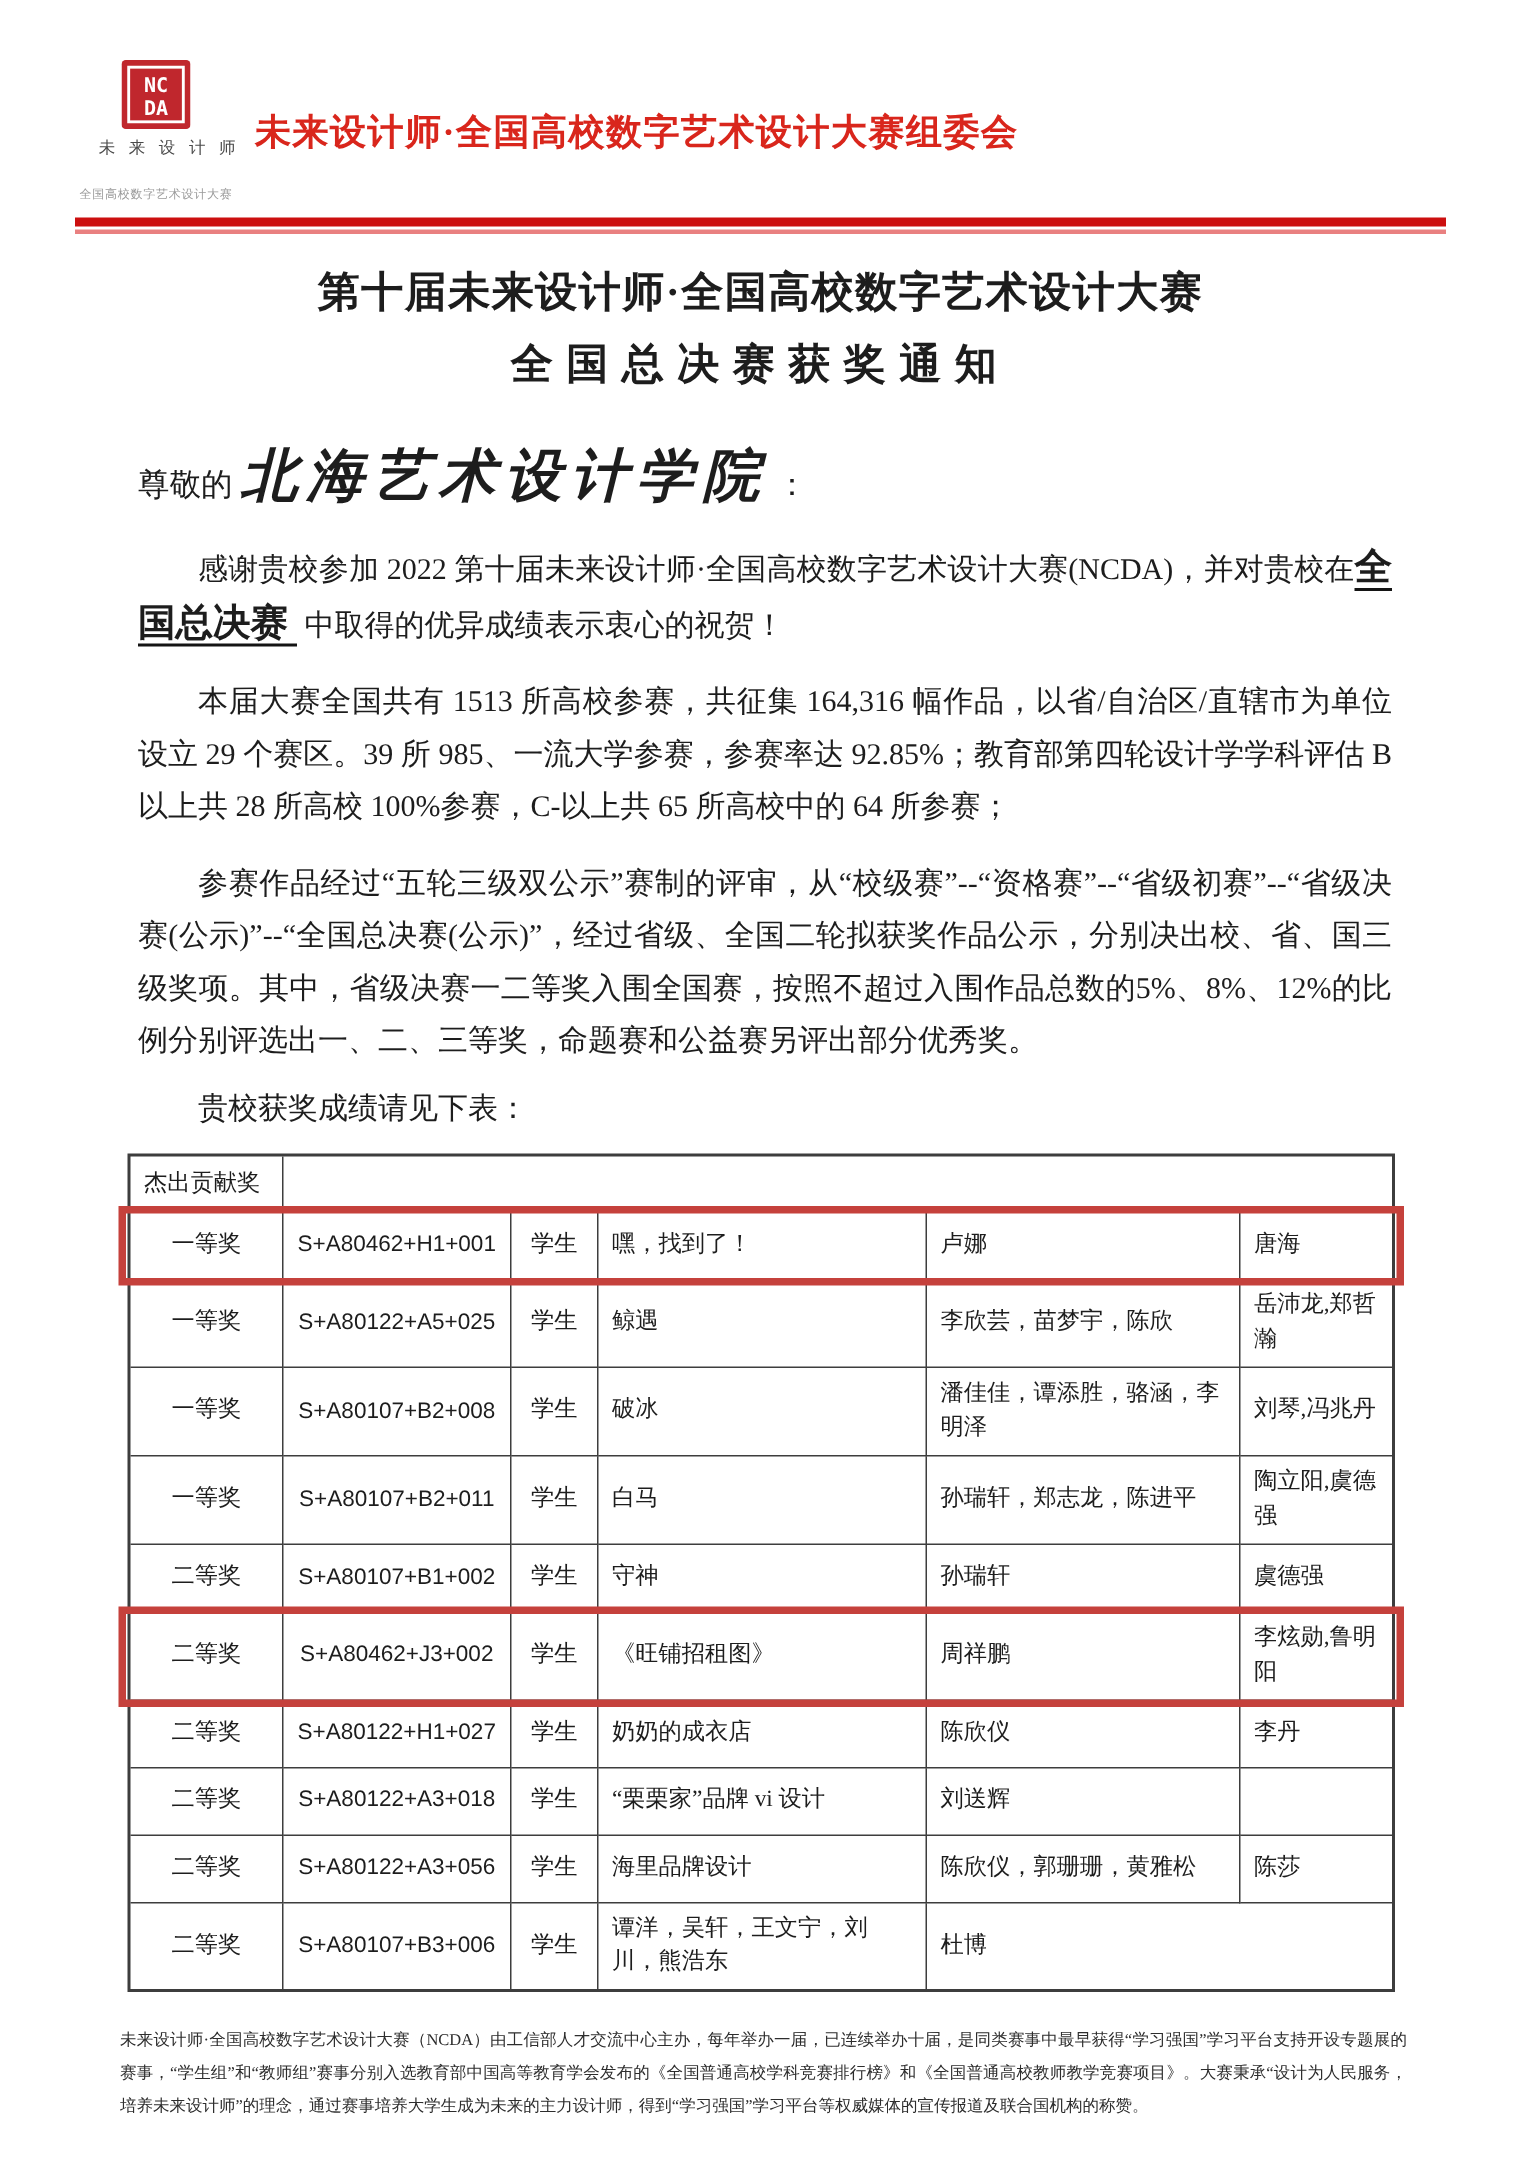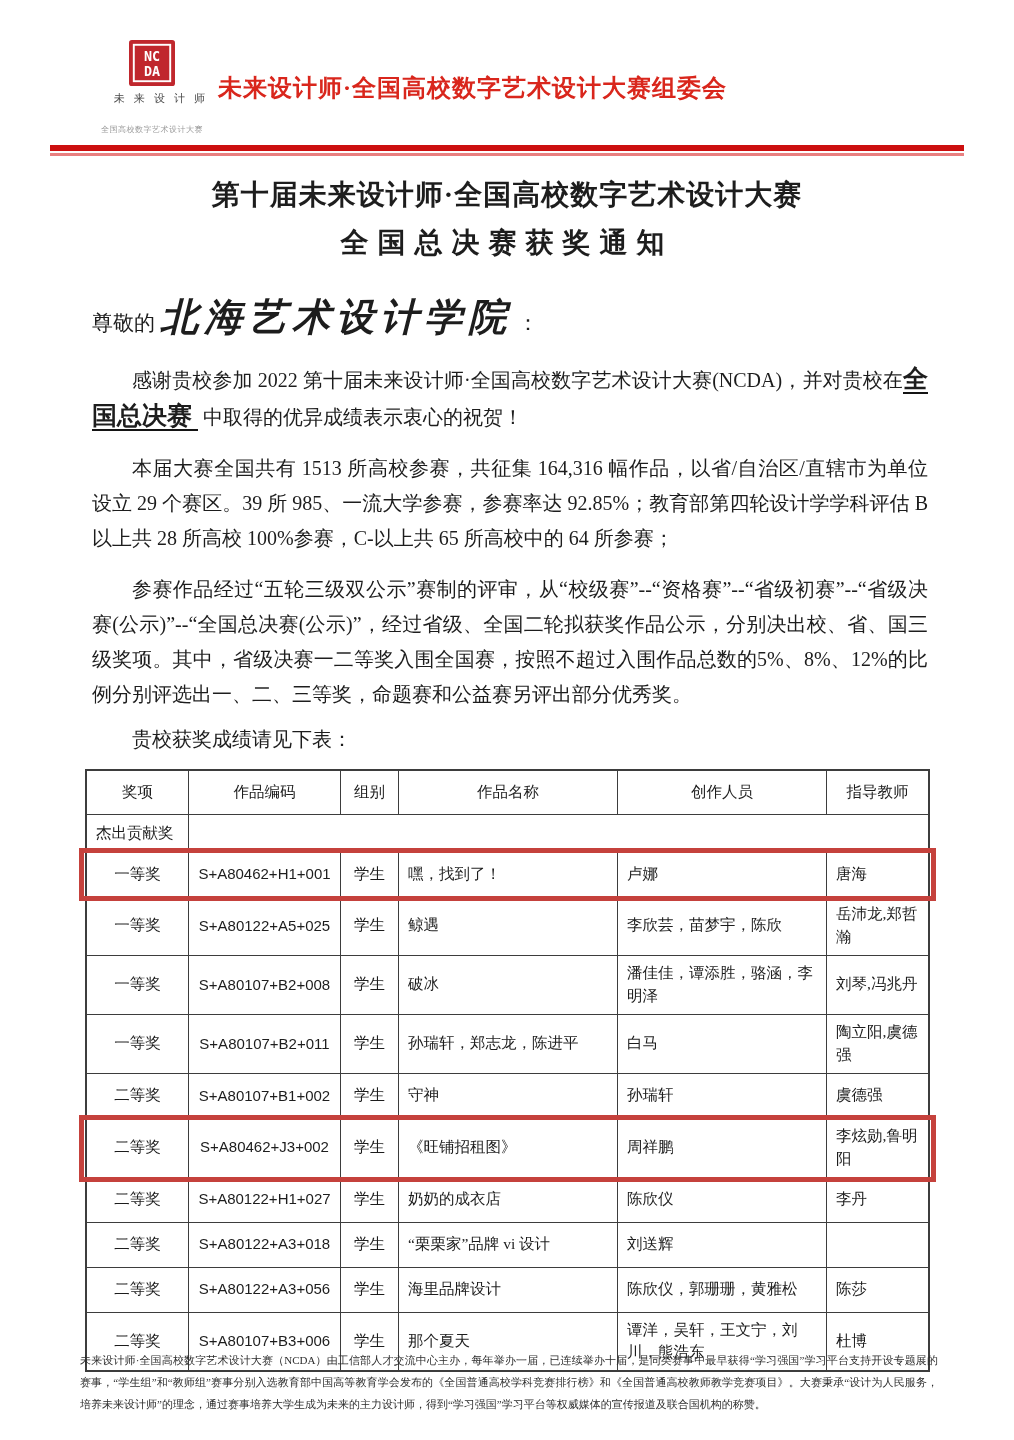--- a/index.html
+++ b/index.html
@@ -2,21 +2,21 @@
 <html><head>
 <meta charset="utf-8">
 <style>
   html,body { margin:0; padding:0; background:#9a9a9a; }
   .page {
     width:1014px; height:1440px; margin:0 auto; background:#ffffff;
     position:relative; overflow:hidden;
     font-family:"Liberation Serif","DejaVu Serif",serif; color:#1d1d1d;
   }
   
-  .header { display:flex; align-items:center; padding:40px 48px 0 96px; }
+  .header { display:flex; align-items:center; padding:40px 48px 0 48px; }
   .logo { width:112px; flex-shrink:0; text-align:center; }
   .seal { width:46px; height:46px; display:block; margin:0 auto 5px auto; }
   .logo-name {
     font-family:"Liberation Sans","DejaVu Sans",sans-serif;
     font-size:11px; color:#4a4a4a; letter-spacing:3px; white-space:nowrap;text-align:right;
   }
   .logo-sub {
     font-family:"Liberation Sans","DejaVu Sans",sans-serif;
     font-size:8px; color:#9a9a9a; letter-spacing:0.5px; white-space:nowrap; margin-top:18px;
   }
@@ -114,28 +114,20 @@
 
   <p class="body-p p1"><span>感谢贵校参加 2022 第十届未来设计师·全国高校数字艺术设计大赛(NCDA)，并对贵校在</span><span class="decider">全国总决赛</span><span> 中取得的优异成绩表示衷心的祝贺！</span></p>
 
   <p class="body-p">本届大赛全国共有 1513 所高校参赛，共征集 164,316 幅作品，以省/自治区/直辖市为单位设立 29 个赛区。39 所 985、一流大学参赛，参赛率达 92.85%；教育部第四轮设计学学科评估 B 以上共 28 所高校 100%参赛，C-以上共 65 所高校中的 64 所参赛；</p>
 
   <p class="body-p">参赛作品经过“五轮三级双公示”赛制的评审，从“校级赛”--“资格赛”--“省级初赛”--“省级决赛(公示)”--“全国总决赛(公示)”，经过省级、全国二轮拟获奖作品公示，分别决出校、省、国三级奖项。其中，省级决赛一二等奖入围全国赛，按照不超过入围作品总数的5%、8%、12%的比例分别评选出一、二、三等奖，命题赛和公益赛另评出部分优秀奖。</p>
 
   <p class="body-p intro">贵校获奖成绩请见下表：</p>
 
   <div class="ttable">
-    <div class="trow thead">
-      <div class="tcell">奖项</div>
-      <div class="tcell">作品编码</div>
-      <div class="tcell">组别</div>
-      <div class="tcell">作品名称</div>
-      <div class="tcell">创作人员</div>
-      <div class="tcell">指导教师</div>
-    </div>
     <div class="trow section">
       <div class="tcell c-left">杰出贡献奖</div>
       <div class="tcell merged"></div>
     </div>
     <div class="tbody">
         <div class="trow highlight">
           <div class="tcell c-center">一等奖</div>
           <div class="tcell c-center code">S+A80462+H1+001</div>
           <div class="tcell c-center">学生</div>
           <div class="tcell c-left">嘿，找到了！</div>
@@ -155,22 +147,22 @@
           <div class="tcell c-center code">S+A80107+B2+008</div>
           <div class="tcell c-center">学生</div>
           <div class="tcell c-left">破冰</div>
           <div class="tcell c-left">潘佳佳，谭添胜，骆涵，李明泽</div>
           <div class="tcell c-left">刘琴,冯兆丹</div>
         </div>
         <div class="trow">
           <div class="tcell c-center">一等奖</div>
           <div class="tcell c-center code">S+A80107+B2+011</div>
           <div class="tcell c-center">学生</div>
+          <div class="tcell c-left">白马</div>
           <div class="tcell c-left">孙瑞轩，郑志龙，陈进平</div>
-          <div class="tcell c-left">白马</div>
           <div class="tcell c-left">陶立阳,虞德强</div>
         </div>
         <div class="trow">
           <div class="tcell c-center">二等奖</div>
           <div class="tcell c-center code">S+A80107+B1+002</div>
           <div class="tcell c-center">学生</div>
           <div class="tcell c-left">守神</div>
           <div class="tcell c-left">孙瑞轩</div>
           <div class="tcell c-left">虞德强</div>
         </div>
@@ -203,21 +195,20 @@
           <div class="tcell c-center code">S+A80122+A3+056</div>
           <div class="tcell c-center">学生</div>
           <div class="tcell c-left">海里品牌设计</div>
           <div class="tcell c-left">陈欣仪，郭珊珊，黄雅松</div>
           <div class="tcell c-left">陈莎</div>
         </div>
         <div class="trow">
           <div class="tcell c-center">二等奖</div>
           <div class="tcell c-center code">S+A80107+B3+006</div>
           <div class="tcell c-center">学生</div>
-          <div class="tcell c-left">那个夏天</div>
           <div class="tcell c-left">谭洋，吴轩，王文宁，刘川，熊浩东</div>
           <div class="tcell c-left">杜博</div>
         </div>
       </div>
   </div>
 
   <p class="footer">未来设计师·全国高校数字艺术设计大赛（NCDA）由工信部人才交流中心主办，每年举办一届，已连续举办十届，是同类赛事中最早获得“学习强国”学习平台支持开设专题展的赛事，“学生组”和“教师组”赛事分别入选教育部中国高等教育学会发布的《全国普通高校学科竞赛排行榜》和《全国普通高校教师教学竞赛项目》。大赛秉承“设计为人民服务，培养未来设计师”的理念，通过赛事培养大学生成为未来的主力设计师，得到“学习强国”学习平台等权威媒体的宣传报道及联合国机构的称赞。</p>
 
 </div>
 

